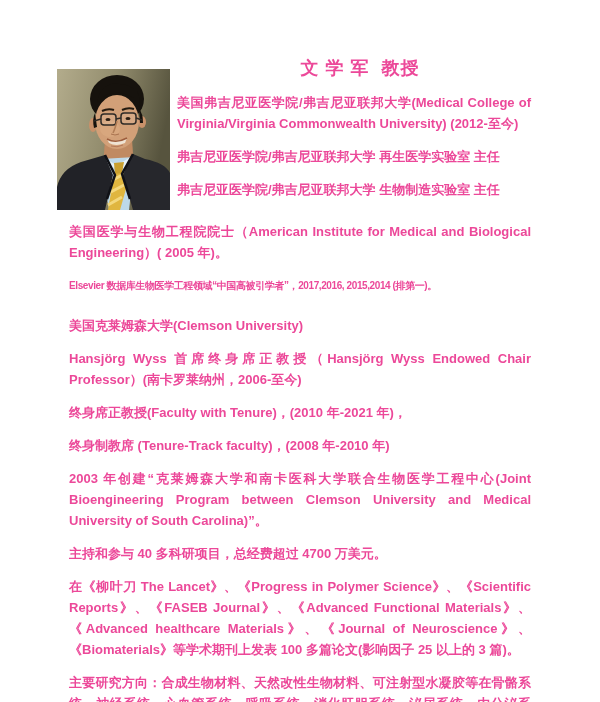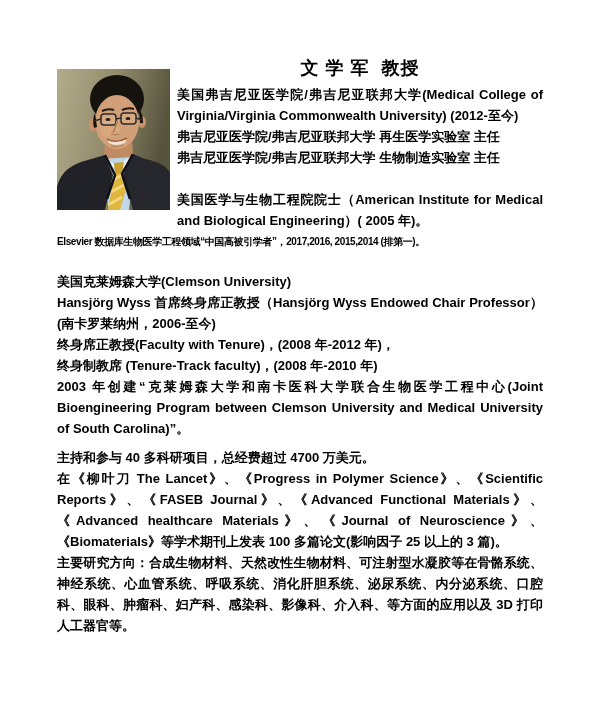--- a/index.html
+++ b/index.html
@@ -2,21 +2,21 @@
 <html><head>
 <meta charset="utf-8">
 <style>
   html,body{margin:0;padding:0;background:#ffffff;}
   .page{
     position:relative;
     width:600px;height:702px;
     background:#ffffff;
     overflow:hidden;
     font-family:"Liberation Sans","DejaVu Sans",sans-serif;
-    color:#000000;
+    color:#ec4899;
     font-weight:700;
     -webkit-font-smoothing:antialiased;
   }
   .content{padding:56px 57px 0 57px;}
   .content::after{content:"";display:block;clear:both;}
   .photo{
     float:left;
     width:113px;height:141px;
     margin:13px 7px 4px 0;
   }
@@ -24,21 +24,21 @@
   h1.title{
     font-size:18px;
     line-height:24px;
     margin:0 0 4px 0;
     text-align:center;
     white-space:pre-wrap;
     letter-spacing:1px;
     font-weight:700;
   }
   p{
-    margin:0;
+    margin:12px;
     font-size:13px;
     line-height:21px;
     text-align:justify;
     text-justify:inter-ideograph;
   }
   p.indent{text-indent:4px;}
   p.tight{font-size:10px;letter-spacing:-0.4px;}
   .sec-honors{margin-top:21px;}
   .sec-clemson{margin-top:19px;}
   .sec-research{margin-top:8px;}
@@ -112,21 +112,21 @@
     <p class="affil">弗吉尼亚医学院/弗吉尼亚联邦大学 生物制造实验室 主任</p>
 
     <div class="sec sec-honors">
       <p>美国医学与生物工程院院士（American Institute for Medical and Biological Engineering）( 2005 年)。</p>
       <p class="tight">Elsevier 数据库生物医学工程领域“中国高被引学者”，2017,2016, 2015,2014 (排第一)。</p>
     </div>
 
     <div class="sec sec-clemson">
       <p>美国克莱姆森大学(Clemson University)</p>
       <p>Hansjörg Wyss 首席终身席正教授（Hansjörg Wyss Endowed Chair Professor）(南卡罗莱纳州，2006-至今)</p>
-      <p>终身席正教授(Faculty with Tenure)，(2008 年-2012 年)，</p>
+      <p>终身席正教授(Faculty with Tenure)，(2010 年-2021 年)，</p>
       <p>终身制教席 (Tenure-Track faculty)，(2008 年-2010 年)</p>
       <p>2003 年创建“克莱姆森大学和南卡医科大学联合生物医学工程中心(Joint Bioengineering Program between Clemson University and Medical University of South Carolina)”。</p>
     </div>
 
     <div class="sec sec-research">
       <p>主持和参与 40 多科研项目，总经费超过 4700 万美元。</p>
       <p>在《柳叶刀 The Lancet》、《Progress in Polymer Science》、《Scientific Reports》、《FASEB Journal》、《Advanced Functional Materials》、《Advanced healthcare Materials》、《Journal of Neuroscience》、《Biomaterials》等学术期刊上发表 100 多篇论文(影响因子 25 以上的 3 篇)。</p>
       <p>主要研究方向：合成生物材料、天然改性生物材料、可注射型水凝胶等在骨骼系统、神经系统、心血管系统、呼吸系统、消化肝胆系统、泌尿系统、内分泌系统、口腔科、眼科、肿瘤科、妇产科、感染科、影像科、介入科、等方面的应用以及 3D 打印人工器官等。</p>
     </div>
 

